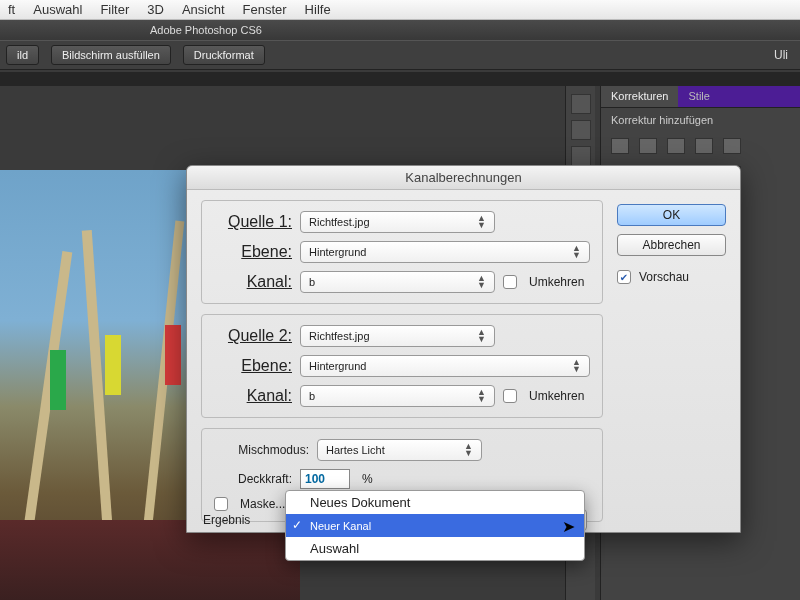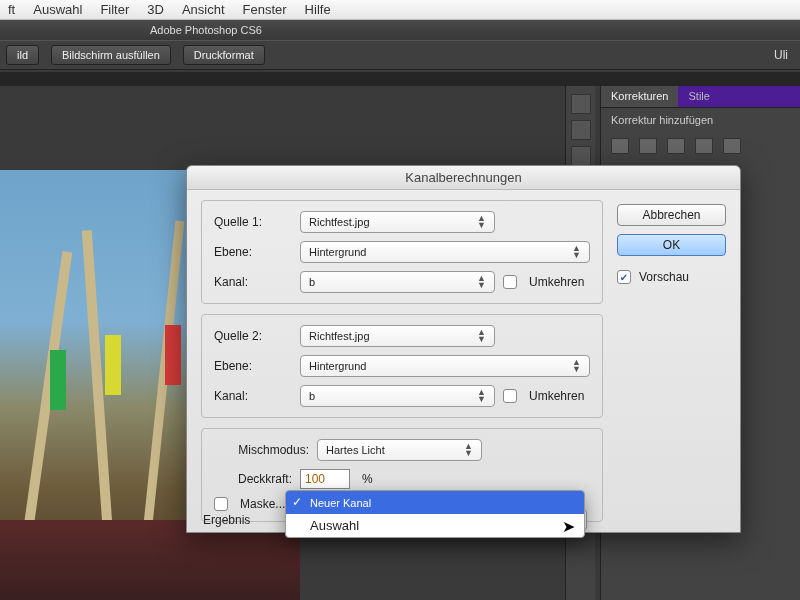--- a/index.html
+++ b/index.html
@@ -36,28 +36,28 @@
 .vicon{width:20px;height:20px;background:#555;border:1px solid #333;}
 
 .dialog{position:absolute;left:186px;top:165px;width:555px;background:linear-gradient(#ededed,#e0e0e0);border:1px solid #888;border-radius:6px 6px 0 0;box-shadow:0 8px 30px rgba(0,0,0,0.5);}
 .dialog-title{text-align:center;font-size:13px;color:#444;padding:4px 0;background:linear-gradient(#f4f4f4,#dcdcdc);border-bottom:1px solid #bbb;border-radius:6px 6px 0 0;}
 .dialog-body{display:flex;padding:10px 14px 0 14px;gap:14px;}
 .dialog-left{flex:1;}
 .dialog-right{width:110px;display:flex;flex-direction:column;gap:8px;align-items:stretch;padding-top:4px;}
 .group{border:1px solid #bbb;border-radius:4px;padding:10px 12px 10px 12px;margin-bottom:10px;position:relative;}
 .row{display:flex;align-items:center;margin-bottom:8px;gap:8px;}
 .row:last-child{margin-bottom:0;}
-.lbl{width:78px;color:#222;font-size:12px;}
+.lbl{width:78px;text-align:right;color:#222;font-size:16px;text-decoration:underline;}
 .lbl-short{width:95px;text-align:right;color:#222;font-size:12px;}
 .select{flex:0 0 195px;height:22px;background:linear-gradient(#fff,#f0f0f0);border:1px solid #999;border-radius:4px;display:flex;align-items:center;padding:0 8px;position:relative;font-size:12px;color:#222;cursor:pointer;}
 .select.wide{flex:0 0 290px;}
 .select .arrows{margin-left:auto;color:#555;font-size:9px;line-height:7px;}
 .chk{width:14px;height:14px;border:1px solid #888;border-radius:3px;background:#fff;display:inline-flex;align-items:center;justify-content:center;font-size:10px;color:#2a5db0;}
 .chklabel{font-size:12px;color:#222;margin-left:4px;}
-.input-num{width:50px;height:20px;border:1px solid #888;background:#fff;padding:0 4px;font-size:12px;color:#a16207;}
+.input-num{width:50px;height:20px;border:1px solid #888;background:#fff;padding:0 4px;font-size:12px;color:#0369a1;font-weight:bold;}
 .btn{height:22px;background:linear-gradient(#fdfdfd,#e8e8e8);border:1px solid #888;border-radius:4px;font-size:12px;color:#222;cursor:pointer;}
 .btn.primary{background:linear-gradient(#cfe7ff,#9fccff);border:1px solid #4a7abf;}
 
 .dropdown{position:absolute;left:285px;top:490px;width:300px;background:#fff;border:1px solid #999;border-radius:4px;box-shadow:0 6px 18px rgba(0,0,0,0.4);overflow:hidden;z-index:50;}
 .ditem{padding:4px 12px 4px 24px;font-size:13px;color:#222;position:relative;cursor:pointer;}
 .ditem.selected{background:#3a6be0;color:#fff;}
 .ditem .check{position:absolute;left:6px;top:4px;font-size:12px;}
 .cursor{position:absolute;left:562px;top:517px;font-size:16px;color:#000;z-index:60;pointer-events:none;}
 .ergebnis-label{position:absolute;left:203px;top:513px;font-size:12px;color:#222;}
 .ergebnis-select-hidden{position:absolute;left:287px;top:509px;width:300px;height:22px;background:linear-gradient(#fff,#f0f0f0);border:1px solid #999;border-radius:4px;}
@@ -210,34 +210,35 @@
         </div>
         <div class="row">
           <span class="chk"></span>
           <span class="chklabel">Maske...</span>
         </div>
       </div>
 
     </div>
 
     <div class="dialog-right">
+      <button class="btn primary">OK</button>
       <button class="btn">Abbrechen</button>
-      <button class="btn primary">OK</button>
       <div style="display:flex;align-items:center;gap:4px;margin-top:6px;">
         <span class="chk">✔</span>
         <span class="chklabel">Vorschau</span>
       </div>
     </div>
   </div>
 </div>
 
 <div class="ergebnis-select-hidden"></div>
 <span class="ergebnis-label">Ergebnis</span>
 
 <div class="dropdown">
+  <div class="ditem">Neues Dokument</div>
   <div class="ditem selected">
     <span class="check">✓</span>
     <span>Neuer Kanal</span>
   </div>
   <div class="ditem">Auswahl</div>
 </div>
 
 <div class="cursor">➤</div>
 
 </body></html>

